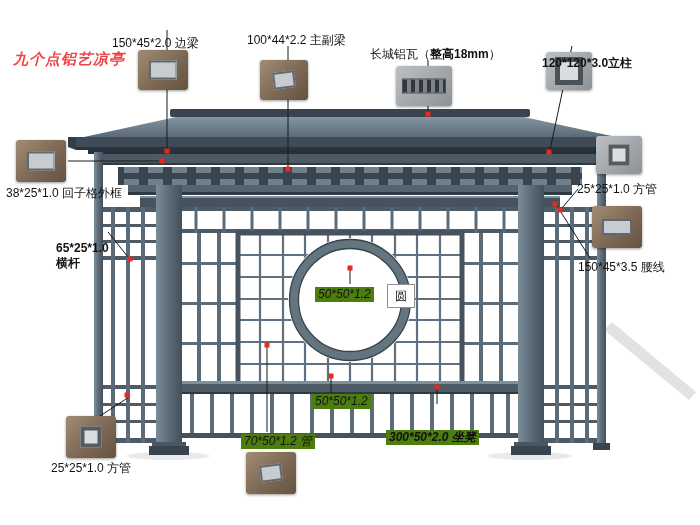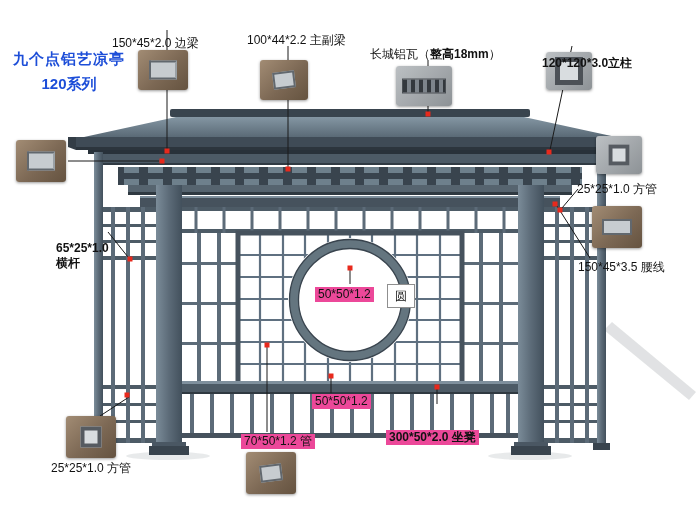--- a/index.html
+++ b/index.html
@@ -1,23 +1,23 @@
 <!DOCTYPE html>
 <html><head>
 <meta charset="utf-8">
 <style>
   html,body{margin:0;padding:0;background:#fff;}
   #stage{position:relative;width:700px;height:525px;background:#ffffff;overflow:hidden;
          font-family:"Liberation Sans","DejaVu Sans",sans-serif;}
   svg{position:absolute;left:0;top:0;}
   .lbl{position:absolute;font-size:12px;line-height:1.25;color:#121212;white-space:nowrap;}
   .lbl.bold{font-weight:700;margin-top:28px;}
-  .lbl.onwhite{background:#ec4899;padding:0 3px;}
+  .lbl.onwhite{background:#4d7c0f;padding:0 3px;font-style:italic;}
   .title{position:absolute;left:10px;top:50px;width:118px;text-align:center;
-         color:#1d4ed8;font-weight:700;}
+         color:#ef4444;font-weight:700;font-style:italic;}
   .title .t1{font-size:15px;letter-spacing:1px;}
   .title .t2{font-size:15px;margin-top:6px;}
   .thumb{position:absolute;border-radius:3px;box-shadow:0 1px 3px rgba(0,0,0,.4);}
   .wood{background:linear-gradient(135deg,#a28c74 0%,#7c6854 55%,#655340 100%);}
   .graybg{background:linear-gradient(135deg,#bcc0c3 0%,#8d9296 100%);}
   .prof{position:absolute;left:50%;top:50%;transform:translate(-50%,-50%);}
   .p-c{width:24px;height:15px;background:#c7ccd0;border:2px solid #62686e;border-right-color:#9aa0a5;}
   .p-small{width:18px;height:13px;background:#c7ccd0;border:2px solid #62686e;
            transform:translate(-50%,-50%) rotate(-7deg);}
   .p-tile{width:42px;height:13px;background:repeating-linear-gradient(90deg,#33383d 0 4px,#7d848b 4px 8px);
@@ -186,21 +186,20 @@
       <rect x="347.5" y="265.5" width="5" height="5"></rect>
         <rect x="264.5" y="342.5" width="5" height="5"></rect>
       <rect x="328.5" y="373.5" width="5" height="5"></rect>
         <rect x="434.5" y="384.5" width="5" height="5"></rect>
       <rect x="124.5" y="392.5" width="5" height="5"></rect>
     </g>
   </svg>
 
   <div class="title">
     <div class="t1">九个点铝艺凉亭</div>
-    <div class="t2">120系列</div>
   </div>
 
   <div class="thumb wood" style="left:138px;top:50px;width:50px;height:40px">
       <div class="prof p-c"></div>
     </div>
   <div class="thumb wood" style="left:260px;top:60px;width:48px;height:40px">
       <div class="prof p-small"></div>
     </div>
   <div class="thumb graybg" style="left:396px;top:66px;width:56px;height:40px">
       <div class="prof p-tile"></div>
@@ -221,20 +220,21 @@
       <div class="prof p-small"></div>
     </div>
   <div class="thumb wood" style="left:66px;top:416px;width:50px;height:42px">
       <div class="prof p-sq-sm"></div>
     </div>
 
   <div class="lbl" style="left:112px;top:36px">150*45*2.0 边梁</div>
   <div class="lbl" style="left:247px;top:33px">100*44*2.2 主副梁</div>
   <div class="lbl" style="left:370px;top:47px"><span>长城铝瓦（</span><b>整高18mm</b><span>）</span></div>
   <div class="lbl bold" style="left:542px;top:28px">120*120*3.0立柱</div>
+  <div class="lbl" style="left:6px;top:186px">38*25*1.0 回子格外框</div>
   <div class="lbl bold two-line" style="left:56px;top:213px">
       <span>65*25*1.0</span>
       <span>横杆</span>
     </div>
   <div class="lbl" style="left:577px;top:182px">25*25*1.0 方管</div>
   <div class="lbl" style="left:578px;top:260px">150*45*3.5 腰线</div>
   <div class="lbl onwhite" style="left:315px;top:287px">50*50*1.2</div>
   <div class="circle-tag">圆</div>
   <div class="lbl onwhite" style="left:312px;top:394px">50*50*1.2</div>
   <div class="lbl bold onwhite" style="left:386px;top:402px">300*50*2.0 坐凳</div>

